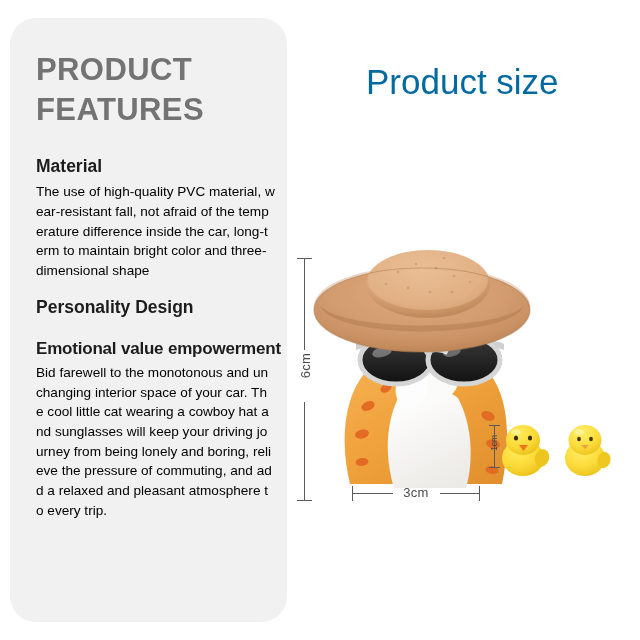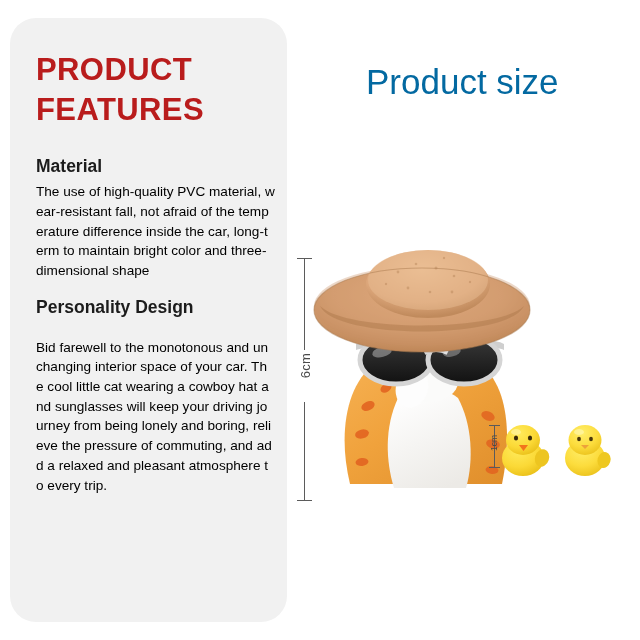--- a/index.html
+++ b/index.html
@@ -25,21 +25,21 @@
     height: 604px;
     background: #f1f1f1;
     border-radius: 26px;
     box-sizing: border-box;
     padding: 22px 18px 0 18px;
   }
 
   #features-title {
     font-size: 31px;
     font-weight: 700;
-    color: #b91c1c;
+    color: #737373;
     letter-spacing: 0.4px;
     line-height: 1.28;
     margin: 10px 0 0 8px;
     width: 205px;
   }
 
   .section {
     margin: 0 0 0 8px;
     width: 250px;
   }
@@ -221,20 +221,21 @@
 
   <div class="gap-a"></div>
 
   <div class="section">
     <div class="section-heading">Personality Design</div>
   </div>
 
   <div class="gap-b"></div>
 
   <div class="section">
+    <div class="section-heading wide">Emotional value empowerment</div>
     <div class="section-body">Bid farewell to the monotonous and un
 changing interior space of your car. Th
 e cool little cat wearing a cowboy hat a
 nd sunglasses will keep your driving jo
 urney from being lonely and boring, reli
 eve the pressure of commuting, and ad
 d a relaxed and pleasant atmosphere t
 o every trip.</div>
   </div>
 
@@ -336,20 +337,27 @@
         <circle cx="140" cy="44" r="1.4"></circle>
           <circle cx="158" cy="34" r="1.2"></circle>
         <circle cx="74" cy="36" r="1.2"></circle>
           <circle cx="132" cy="10" r="1.2"></circle>
       </g>
 
       <ellipse cx="110" cy="62" rx="108" ry="42" fill="none" stroke="#a97a4e" stroke-width="1.2" opacity="0.5"></ellipse>
     </svg>
   </div>
 
+  <div id="dim-horizontal">
+    <div class="dim-h-cap" style="left:0px;"></div>
+    <div class="dim-h-seg" style="left:1px;width:40px;"></div>
+    <div id="dim-h-label">3cm</div>
+    <div class="dim-h-seg" style="left:88px;width:39px;"></div>
+    <div class="dim-h-cap" style="left:127px;"></div>
+  </div>
 
   <div id="dim-duck">
     <div class="dim-duck-cap" style="top:1px;"></div>
     <div id="dim-duck-line"></div>
     <div id="dim-duck-label">1cm</div>
     <div class="dim-duck-cap" style="top:43px;"></div>
   </div>
 
   <div id="duck-pair">
     <svg width="120" height="60" viewBox="0 0 120 60" xmlns="http://www.w3.org/2000/svg">

